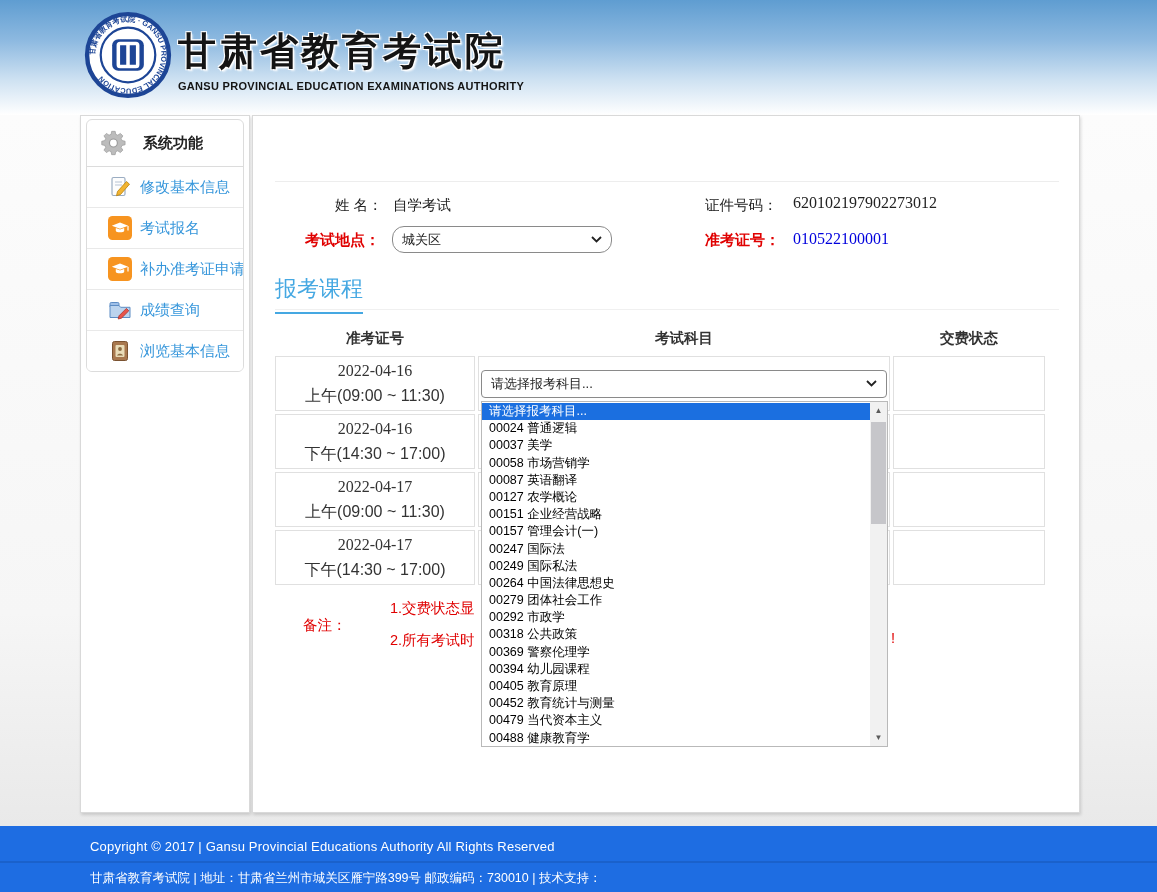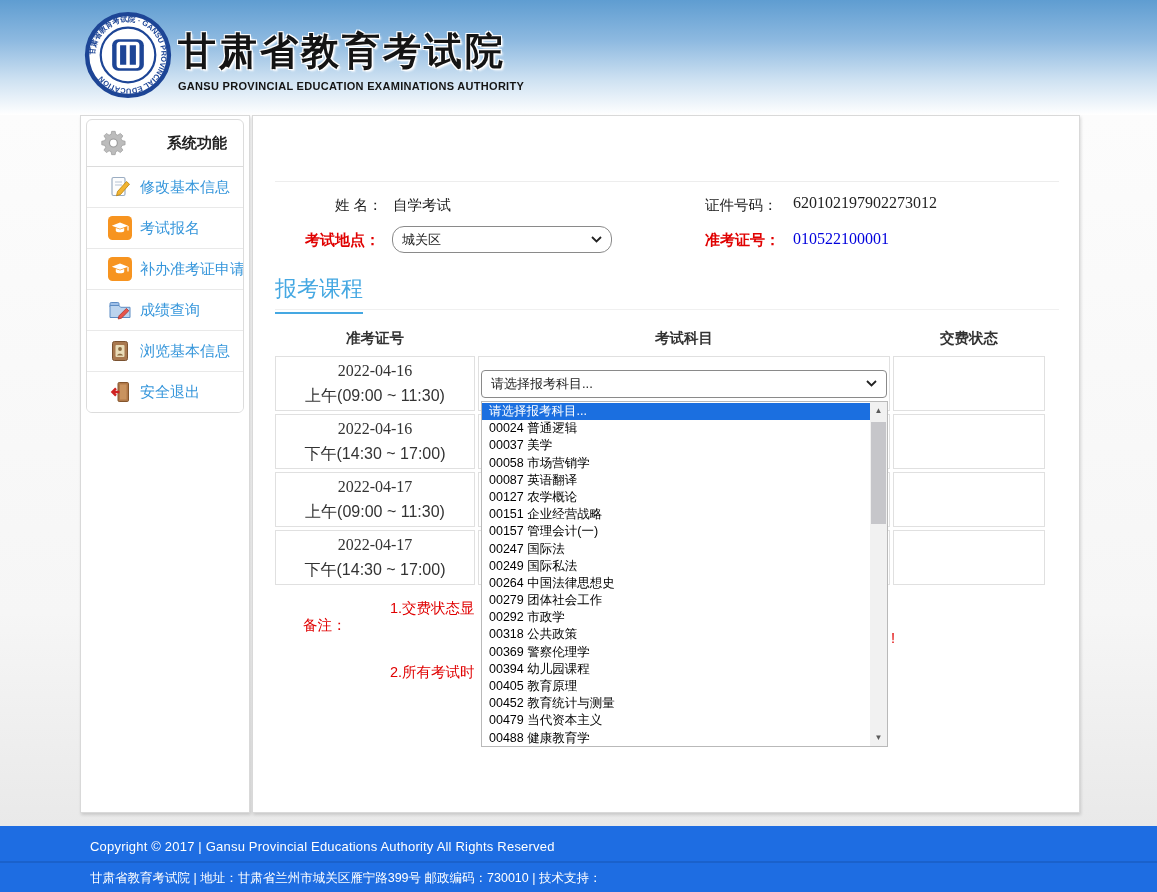--- a/index.html
+++ b/index.html
@@ -21,21 +21,21 @@
   .content-bg{position:absolute;left:0;top:115px;width:100%;height:711px;
     background:linear-gradient(to bottom,#fcfcfc 0%,#f6f6f6 70%,#e9e9e9 100%);}
 
   
   .panel{position:absolute;background:#fff;border:1px solid #d9d9d9;box-shadow:1px 2px 3px rgba(0,0,0,.14);}
   .sidebar{left:80px;top:115px;width:168px;height:696px;}
   .main{left:252px;top:115px;width:826px;height:696px;}
 
   
   .menu{position:absolute;left:5px;top:3px;right:5px;border:1px solid #dcdcdc;border-radius:6px;background:#fff;overflow:hidden;}
-  .menu-header{display:flex;align-items:center;height:46px;border-bottom:1px solid #dcdcdc;gap:24px;}
+  .menu-header{display:flex;align-items:center;height:46px;border-bottom:1px solid #dcdcdc;}
   .menu-header .gear{margin-left:13px;width:28px;height:28px;display:flex;}
   .menu-title{font-size:15px;font-weight:bold;color:#222;margin-left:15px;}
   .side-item{display:flex;align-items:center;height:40px;border-bottom:1px solid #e9e9e9;cursor:pointer;background:#fff;}
   .side-item:last-child{border-bottom:none;}
   .side-ico{margin-left:21px;width:24px;height:24px;display:flex;flex:none;}
   .side-ico svg{width:24px;height:24px;}
   .side-label{margin-left:8px;font-size:15px;color:#3696db;white-space:nowrap;}
 
   
   .divider{position:absolute;left:22px;right:20px;top:65px;border-top:1px solid #ededed;}
@@ -163,30 +163,20 @@
           <span class="side-ico">
             <svg viewBox="0 0 24 24">
               <rect x="4.5" y="2.5" width="15" height="19" rx="2" fill="#a8784f" stroke="#7a5230"></rect>
               <rect x="7.5" y="6" width="9" height="12" rx="1" fill="#e9dcb8"></rect>
               <circle cx="12" cy="10" r="1.9" fill="#8a6a40"></circle>
               <path d="M9 16.5c.8-2.4 5.2-2.4 6 0z" fill="#8a6a40"></path>
             </svg>
           </span>
           <span class="side-label">浏览基本信息</span>
         </div>
-        <div class="side-item">
-          <span class="side-ico">
-            <svg viewBox="0 0 24 24">
-              <rect x="10" y="2.5" width="10.5" height="19" rx="1.2" fill="#b07848" stroke="#84552c"></rect>
-              <rect x="12" y="4.5" width="6.5" height="15" fill="#c9935f"></rect>
-              <path d="M11.5 12H4.8m3.2-3.6L4.4 12l3.6 3.6" stroke="#cf2222" stroke-width="2.4" fill="none"></path>
-            </svg>
-          </span>
-          <span class="side-label">安全退出</span>
-        </div>
       </div>
   </div>
 </div>
 
 <div class="panel main">
   <div class="divider"></div>
 
   <span class="lbl" style="left:82px;top:80px;">姓 名：</span>
   <span class="lbl" style="left:140px;top:80px;">自学考试</span>
   <span class="lbl" style="left:452px;top:80px;">证件号码：</span>
@@ -256,21 +246,21 @@
             <div>下午(14:30 ~ 17:00)</div>
           </td>
           <td class="cell"></td>
           <td class="cell"></td>
         </tr>
       </tbody>
   </table>
 
   <span class="note" style="left:50px;top:500px;">备注：</span>
   <span class="note" style="left:137px;top:483px;">1.交费状态显</span>
-  <span class="note" style="left:137px;top:515px;margin-top:32px;">2.所有考试时</span>
+  <span class="note" style="left:137px;top:515px;">2.所有考试时</span>
   <span class="note" style="left:638px;top:514px;">!</span>
 
   <div class="opt-list">
     <div class="opts">
         <div class="opt sel">请选择报考科目...</div>
         <div class="opt">00024 普通逻辑</div>
         <div class="opt">00037 美学</div>
         <div class="opt">00058 市场营销学</div>
         <div class="opt">00087 英语翻译</div>
         <div class="opt">00127 农学概论</div>

